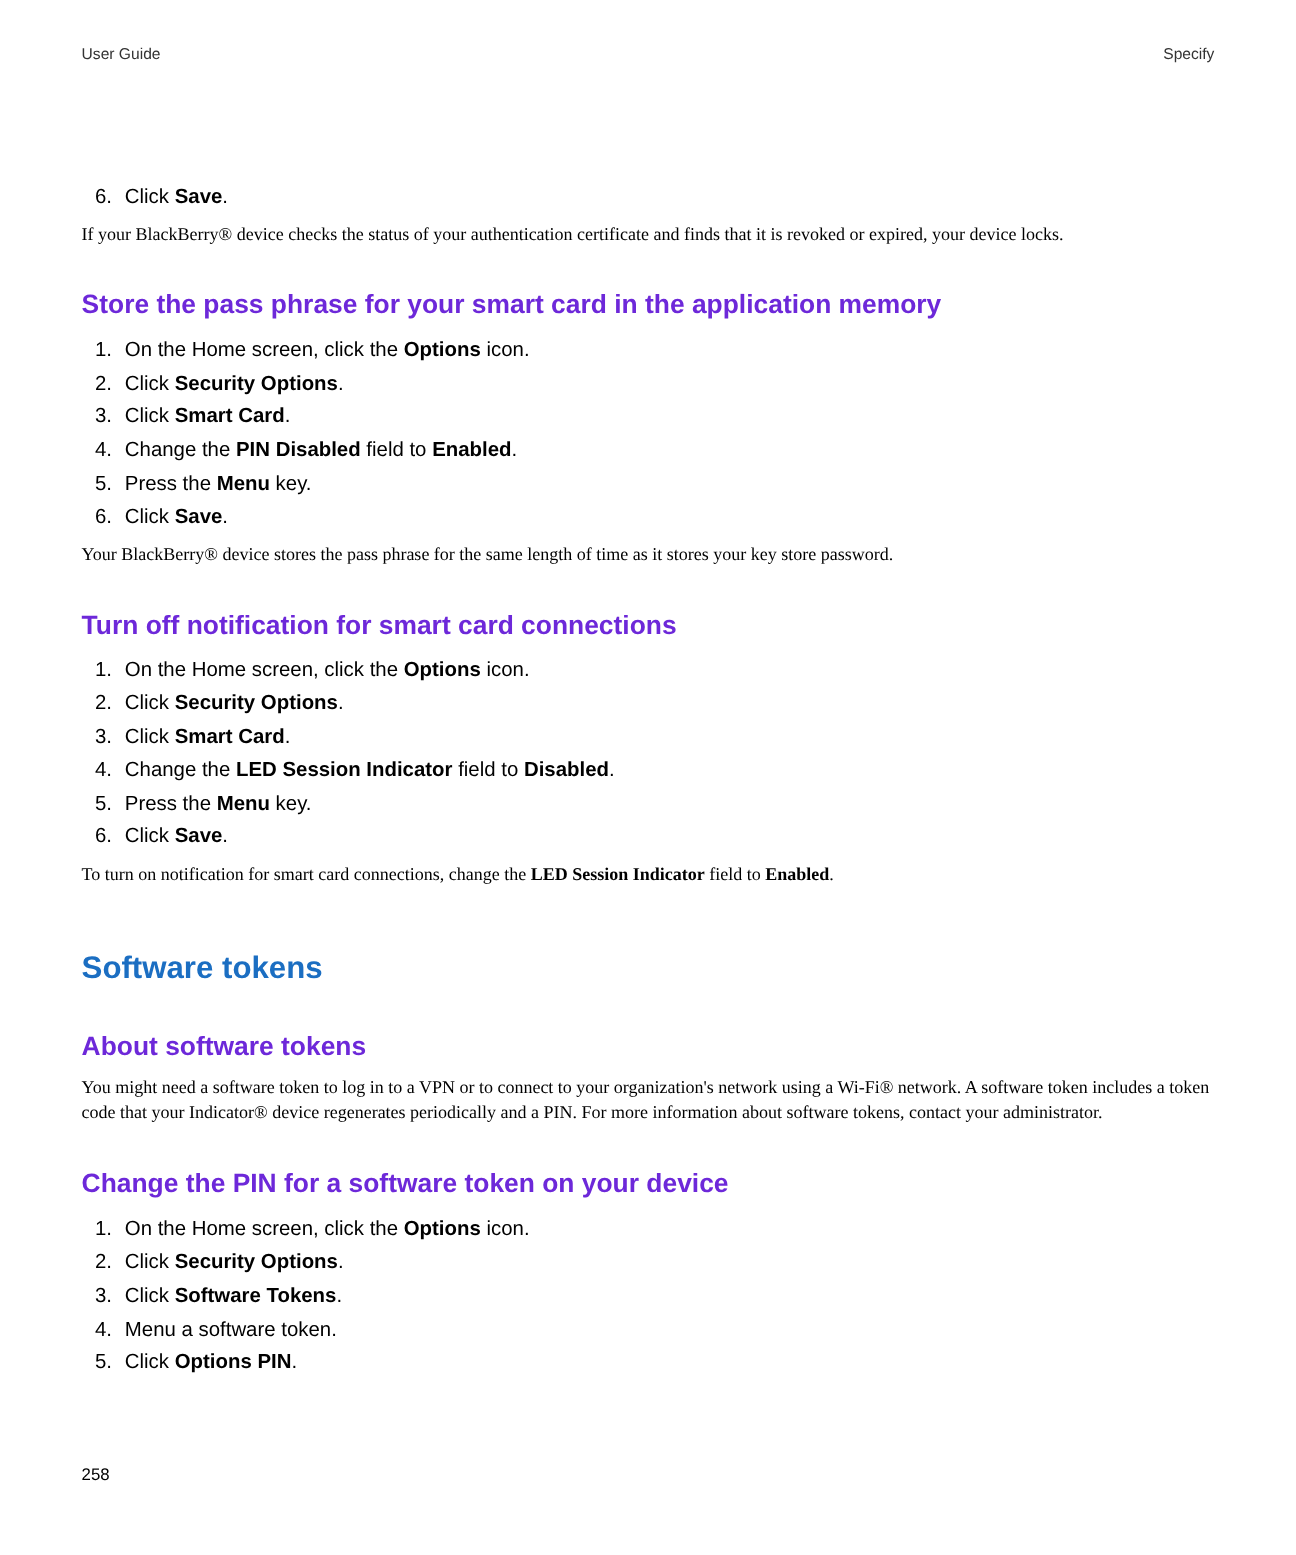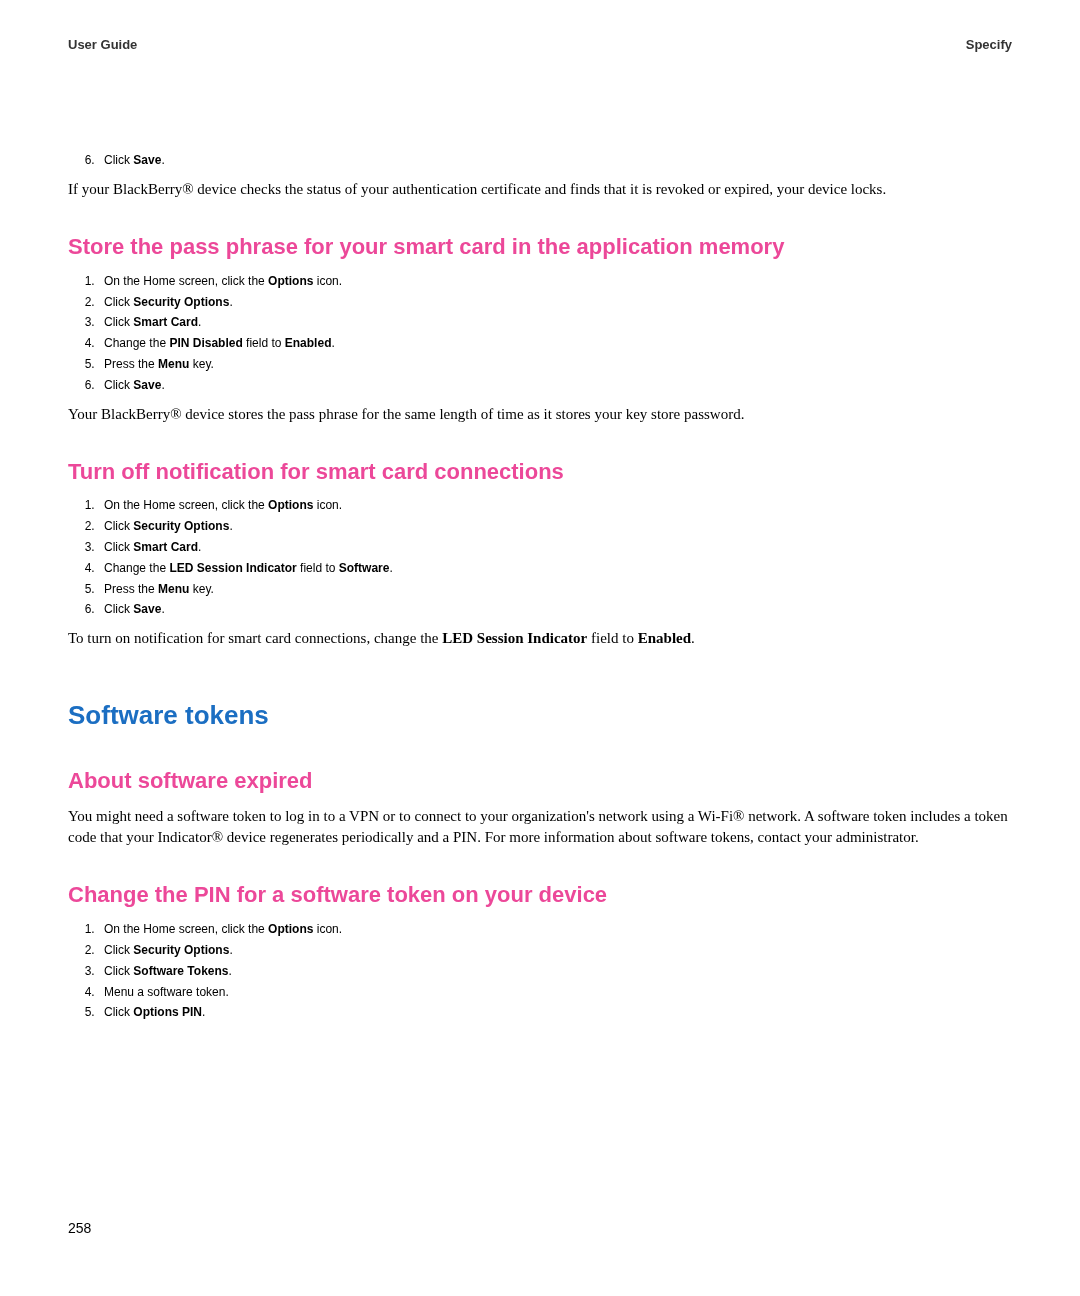--- a/index.html
+++ b/index.html
@@ -13,40 +13,39 @@
       font-size: 15px;
       line-height: 1.4;
       position: relative;
     }
     .hdr {
       display: flex;
       justify-content: space-between;
       font-size: 13px;
       color: #333;
       margin-bottom: 98px;
-      font-weight: bold;
     }
     h2 {
       font-size: 22px;
       font-weight: 700;
-      color: #ec4899;
+      color: #6d28d9;
       margin: 32px 0 10px 0;
     }
     h1.blue {
       font-size: 26px;
       font-weight: 700;
       color: #1b6ec2;
       margin: 48px 0 24px 0;
     }
     ol {
       margin: 8px 0 10px 0;
       padding-left: 30px;
     }
     ol li {
-      font-size: 12px;
+      font-size: 17px;
       margin: 4px 0;
       padding-left: 6px;
     }
     p {
       font-size: 15px;
       margin: 8px 0;
       font-family: Liberation Serif, serif;
     }
     .bold { font-weight: 700; }
     .page-num {
@@ -78,31 +77,31 @@
     <li>Press the <span class="bold">Menu</span> key.</li>
     <li>Click <span class="bold">Save</span>.</li>
   </ol>
 <p>Your BlackBerry® device stores the pass phrase for the same length of time as it stores your key store password.</p>
 
 <h2>Turn off notification for smart card connections</h2>
 <ol id="sec2-steps">
     <li>On the Home screen, click the <span class="bold">Options</span> icon.</li>
     <li>Click <span class="bold">Security Options</span>.</li>
     <li>Click <span class="bold">Smart Card</span>.</li>
-    <li>Change the <span class="bold">LED Session Indicator</span> field to <span class="bold">Software</span>.</li>
+    <li>Change the <span class="bold">LED Session Indicator</span> field to <span class="bold">Disabled</span>.</li>
     <li>Press the <span class="bold">Menu</span> key.</li>
     <li>Click <span class="bold">Save</span>.</li>
   </ol>
 <p>
   <span>To turn on notification for smart card connections, change the </span><span class="bold">LED Session Indicator</span><span> field to </span><span class="bold">Enabled</span><span>.</span>
 </p>
 
 <h1 class="blue">Software tokens</h1>
 
-<h2>About software expired</h2>
+<h2>About software tokens</h2>
 <p>You might need a software token to log in to a VPN or to connect to your organization's network using a Wi-Fi® network. A software token includes a token code that your Indicator® device regenerates periodically and a PIN. For more information about software tokens, contact your administrator.</p>
 
 <h2>Change the PIN for a software token on your device</h2>
 <ol id="sec4-steps">
     <li>On the Home screen, click the <span class="bold">Options</span> icon.</li>
     <li>Click <span class="bold">Security Options</span>.</li>
     <li>Click <span class="bold">Software Tokens</span>.</li>
     <li>Menu a software token.</li>
     <li>Click <span class="bold">Options PIN</span>.</li>
   </ol>

